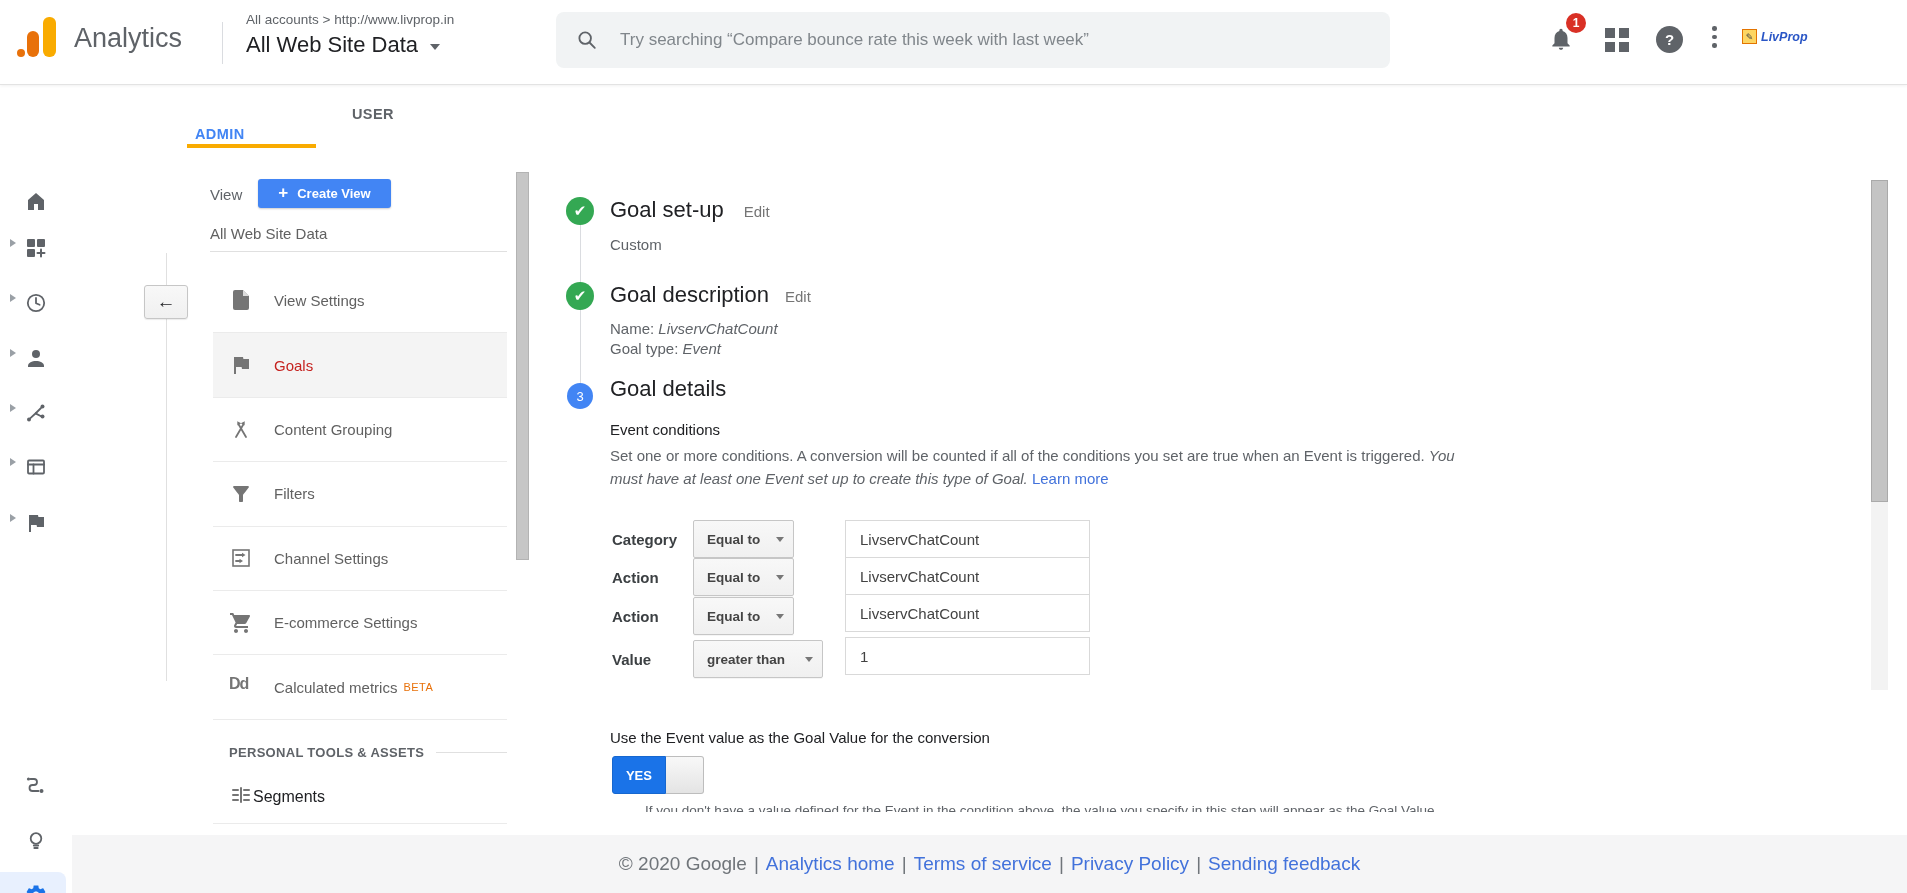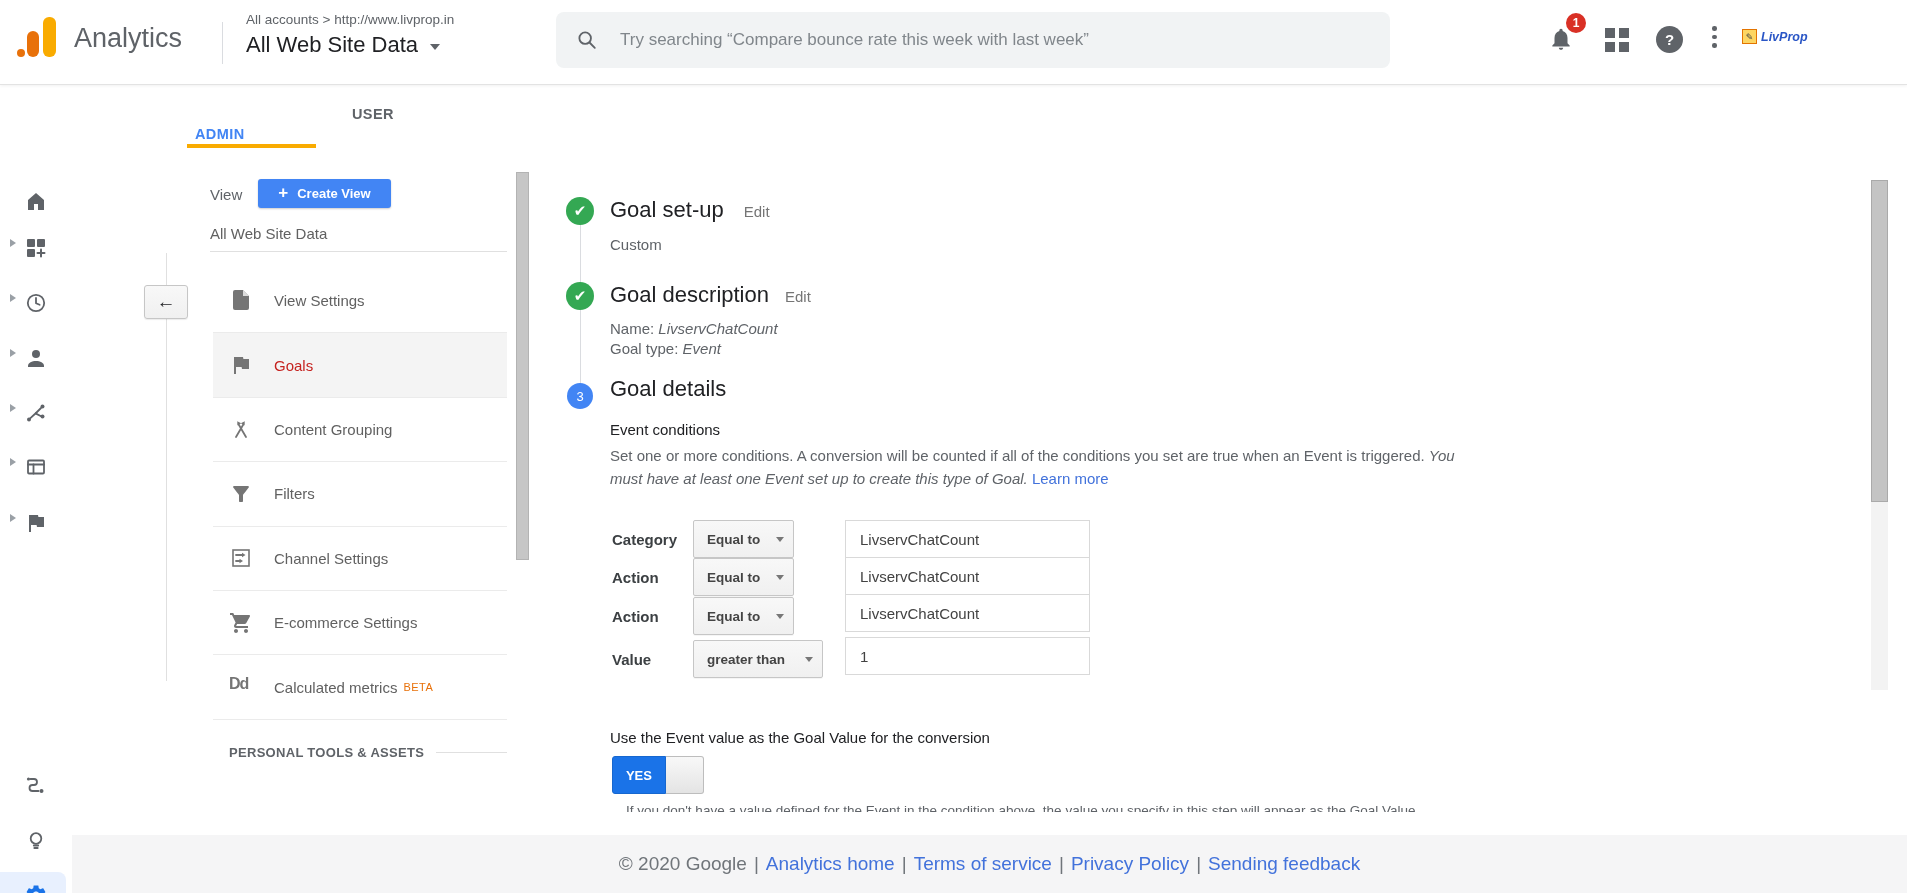--- a/index.html
+++ b/index.html
@@ -111,21 +111,21 @@
   .dropdown .dcaret { width:0; height:0; border-left:4.5px solid transparent; border-right:4.5px solid transparent;
               border-top:5px solid #777; margin-left:8px; }
   .cond-input { position:absolute; left:845px; width:245px; height:38px; border:1px solid #d9d9d9;
                 background:#fff; font-family:"Liberation Sans",sans-serif; font-size:15px; color:#424242;
                 padding-left:14px; outline:none; }
   .toggle { position:absolute; left:612px; top:756px; width:92px; height:38px; display:flex; }
   .tog-on { width:65px; background:#1a73e8; border:1px solid #1667cf; border-radius:3px 0 0 3px; color:#fff;
             font-size:13px; font-weight:bold; display:flex; align-items:center; justify-content:center; }
   .tog-off { width:46px; background:linear-gradient(#f8f8f8,#e4e4e4); border:1px solid #bdbdbd;
              border-left:none; border-radius:0 3px 3px 0; }
-  .clipped { position:absolute; left:626px; top:803px; width:1080px; height:9px; overflow:hidden;
+  .clipped { position:absolute; left:645px; top:803px; width:1080px; height:9px; overflow:hidden;
              font-size:13.5px; color:#5f6368; }
 
   .main-track { position:absolute; left:1871px; top:180px; width:17px; height:510px; background:#f3f3f3; }
   .main-thumb { position:absolute; left:1871px; top:180px; width:17px; height:322px; background:#c4c4c4;
                 border:1px solid #aaa; }
 
   
   .footerband { position:absolute; left:72px; top:835px; width:1835px; height:58px; background:#f5f5f6;
                 display:flex; align-items:center; justify-content:center; font-size:19px; color:#70757a; }
   .footerband a, .footerband .flink { color:#4272db; text-decoration:none; }
@@ -334,20 +334,34 @@
     <span class="lbl">E-commerce Settings</span>
   </div>
   <div class="mrow">
     <span class="ico dd-ico">Dd</span>
     <span class="lbl">Calculated metrics</span>
     <span class="beta">BETA</span>
   </div>
   <div class="grouphdr">
     <span class="g-lbl">PERSONAL TOOLS &amp; ASSETS</span>
     <span class="g-line"></span>
+  </div>
+  <div class="segrow">
+    <span class="ico">
+      <svg width="24" height="24" viewBox="0 0 24 24">
+        <line class="st" x1="12" y1="5" x2="12" y2="19" style="stroke:#757575;stroke-width:2"></line>
+        <line class="st" x1="4" y1="7" x2="9" y2="7" style="stroke:#757575;stroke-width:2"></line>
+        <line class="st" x1="4" y1="12" x2="9" y2="12" style="stroke:#757575;stroke-width:2"></line>
+        <line class="st" x1="4" y1="17" x2="9" y2="17" style="stroke:#757575;stroke-width:2"></line>
+        <line class="st" x1="15" y1="7" x2="20" y2="7" style="stroke:#757575;stroke-width:2"></line>
+        <line class="st" x1="15" y1="12" x2="20" y2="12" style="stroke:#757575;stroke-width:2"></line>
+        <line class="st" x1="15" y1="17" x2="20" y2="17" style="stroke:#757575;stroke-width:2"></line>
+      </svg>
+    </span>
+    <span class="lbl">Segments</span>
   </div>
 </div>
 <div class="panel-scroll"></div>
 
 <div class="connector"></div>
 
 <div class="stepcircle" style="left:566px; top:197px">✔</div>
 <div class="steptitle" style="left:610px; top:197px">
   <span>Goal set-up</span>
   <span class="editlink">Edit</span>

